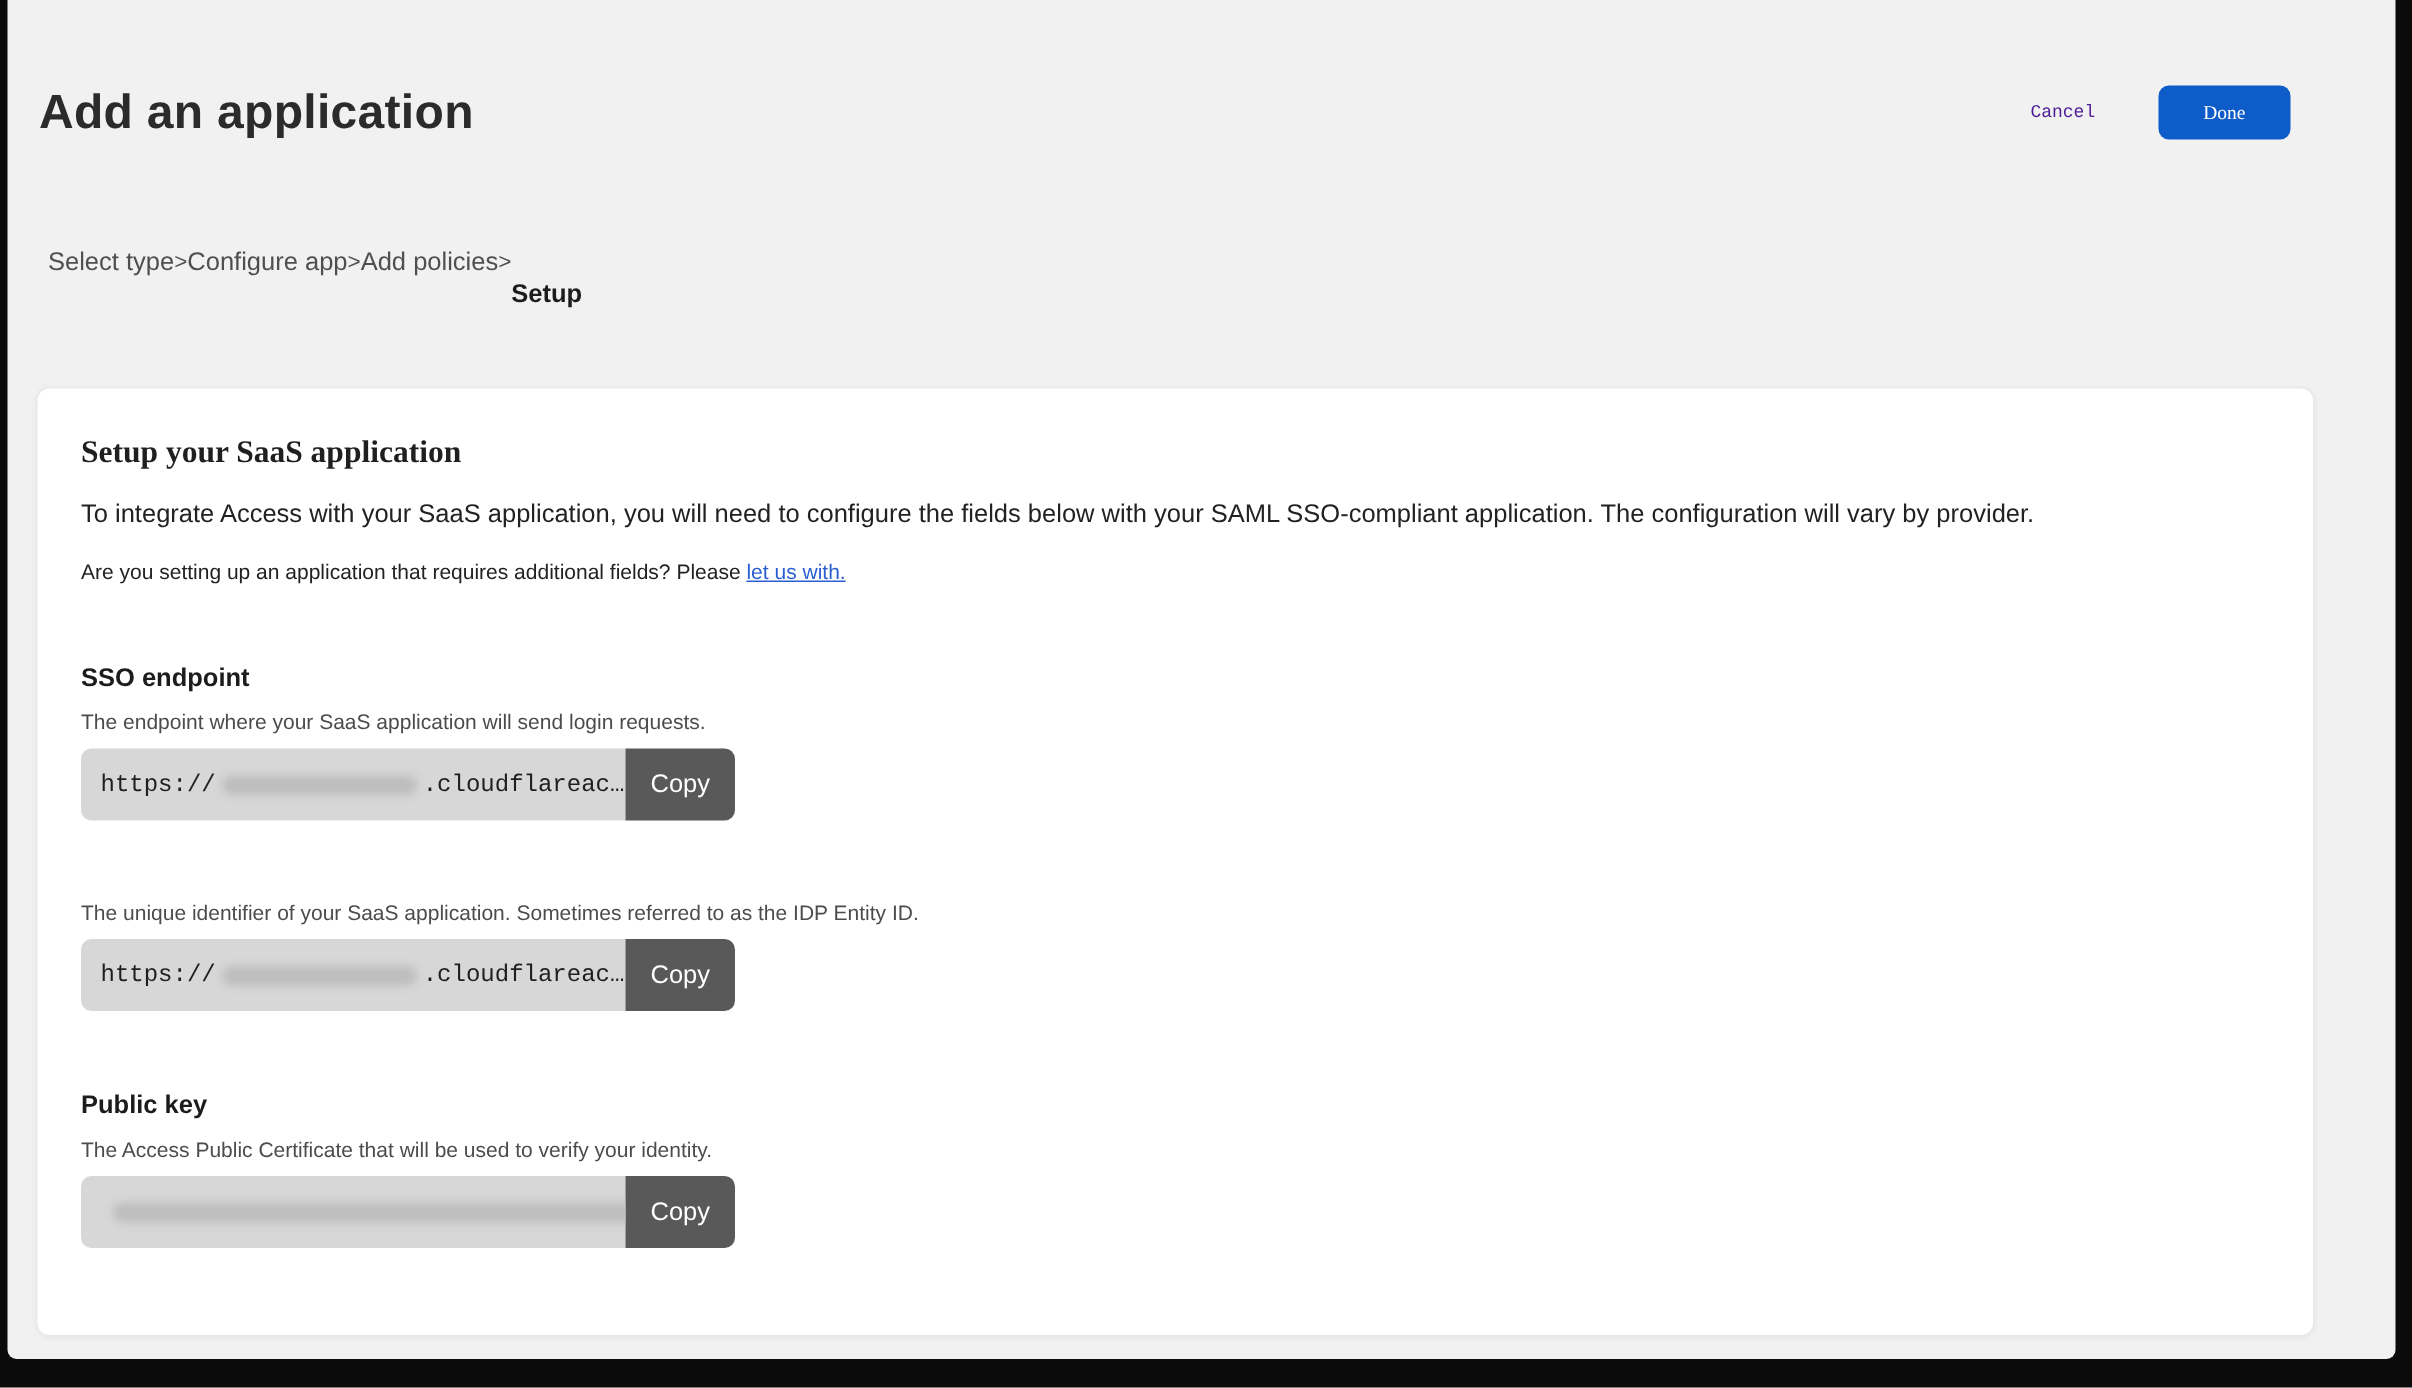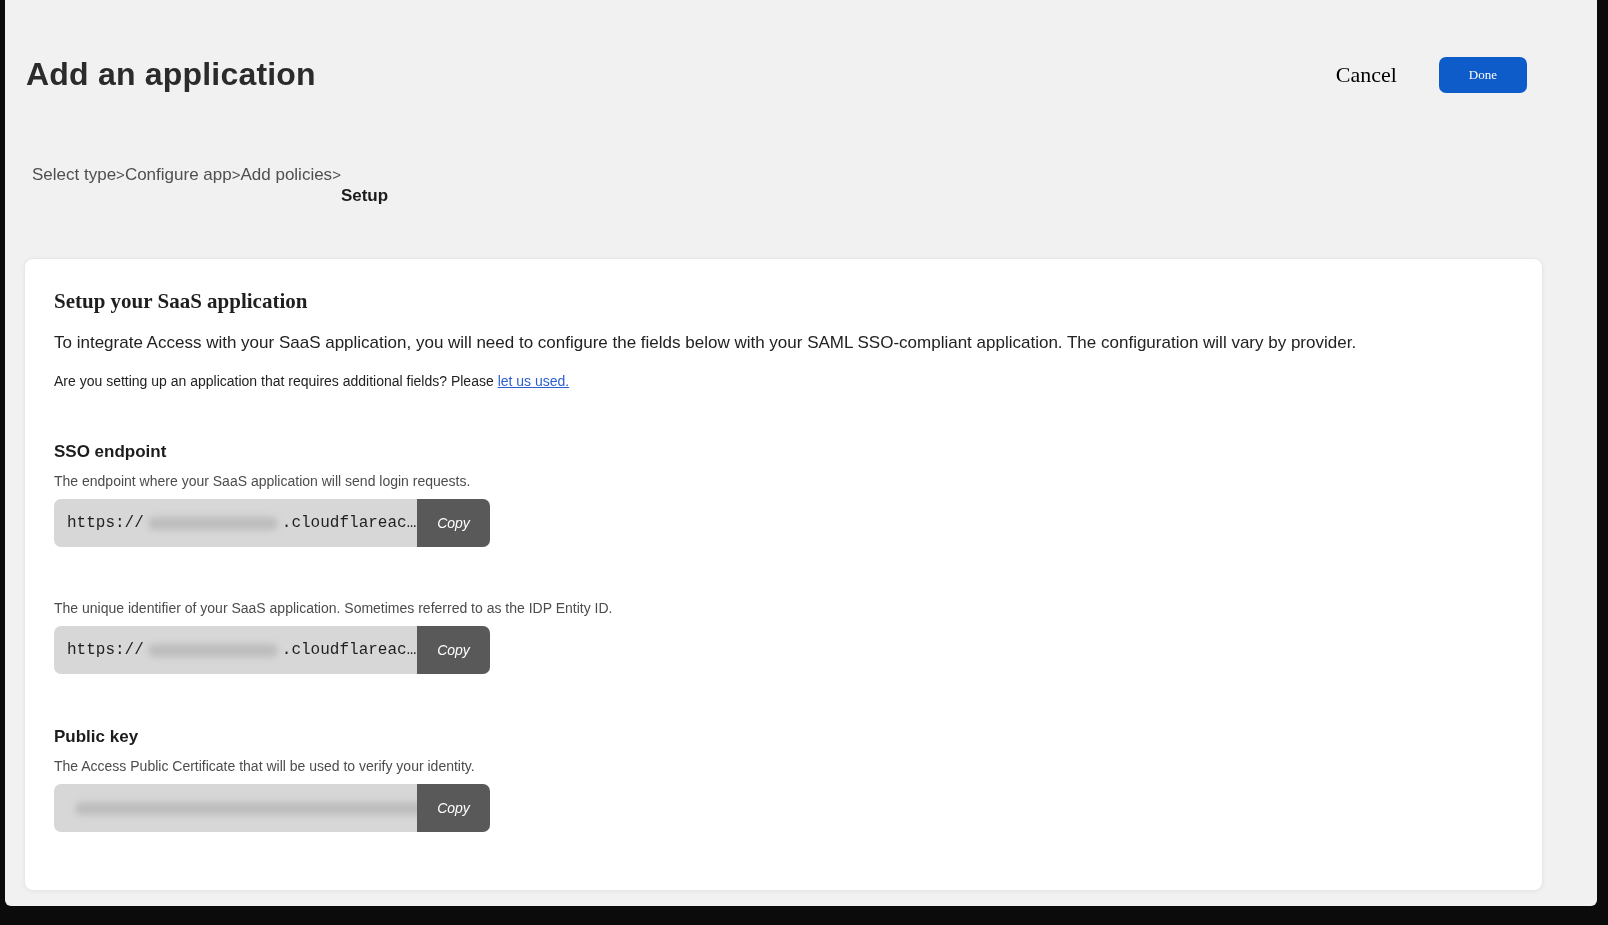--- a/index.html
+++ b/index.html
@@ -25,26 +25,26 @@
     padding: 56px 70px 0 21px;
   }
   .page-title {
     font-size: 32px;
     font-weight: 700;
     color: #2b2b2b;
     letter-spacing: 0.2px;
   }
   .actions { display: flex; align-items: center; gap: 42px; }
   .cancel-link {
-    color: #000000;
-    font-size: 22px;
+    color: #4c1d95;
+    font-size: 12px;
     text-decoration: none;
     cursor: pointer;
     background: none; border: none;
-    font-family: Liberation Serif, serif;
+    font-family: Liberation Mono, monospace;
   }
   .done-btn {
     background: #0d5cc9;
     color: #ffffff;
     font-size: 13px;
     border: none;
     border-radius: 7px;
     padding: 10px 30px;
     cursor: pointer;
     font-family: Liberation Serif, serif;
@@ -121,26 +121,25 @@
     font-family: "Liberation Mono", monospace;
     font-size: 16px;
     color: #1f1f1f;
     white-space: nowrap;
     overflow: hidden;
   }
   .copy-btn {
     width: 83px;
     background: #595959;
     color: #ffffff;
-    font-size: 14px;
+    font-size: 17px;
     border: none;
     border-radius: 0 7px 7px 0;
     cursor: pointer;
     font-family: "Liberation Sans", sans-serif;
-    font-style: italic;
   }
   .redact {
     display: inline-block;
     height: 13px;
     background: #bdbdbd;
     border-radius: 7px;
     filter: blur(3px);
     margin: 0 4px;
     flex: none;
   }
@@ -168,21 +167,21 @@
     <span class="crumb">Add policies</span>
     <span class="crumb-sep">&gt;</span>
     <span class="crumb active">Setup</span>
   </nav>
 
   <section class="card">
     <h2 class="card-heading">Setup your SaaS application</h2>
     <p class="card-intro">To integrate Access with your SaaS application, you will need to configure the fields below with your SAML SSO-compliant application. The configuration will vary by provider.</p>
     <p class="card-note">
       <span>Are you setting up an application that requires additional fields? Please</span>
-      <a class="note-link">let us used.</a>
+      <a class="note-link">let us with.</a>
     </p>
 
     <div class="field">
       <div class="field-label">SSO endpoint</div>
       <div class="field-desc">The endpoint where your SaaS application will send login requests.</div>
       <div class="value-row">
         <div class="value-box">
           <span>https://</span>
           <span class="redact redact-short"></span>
           <span>.cloudflareac…</span>

